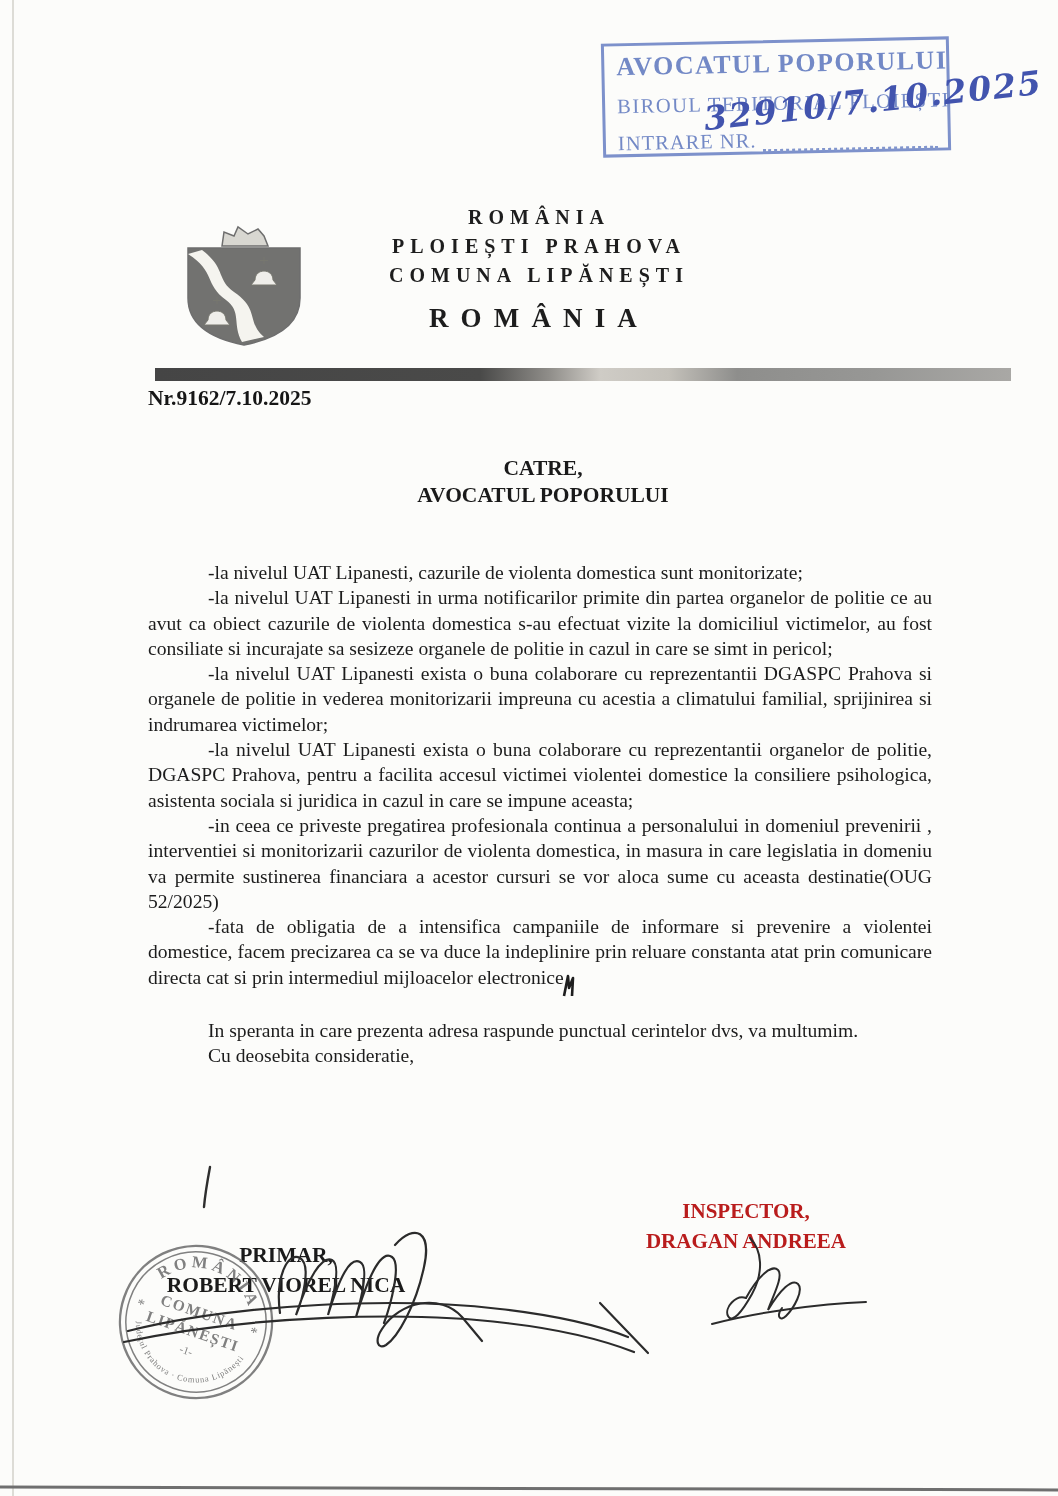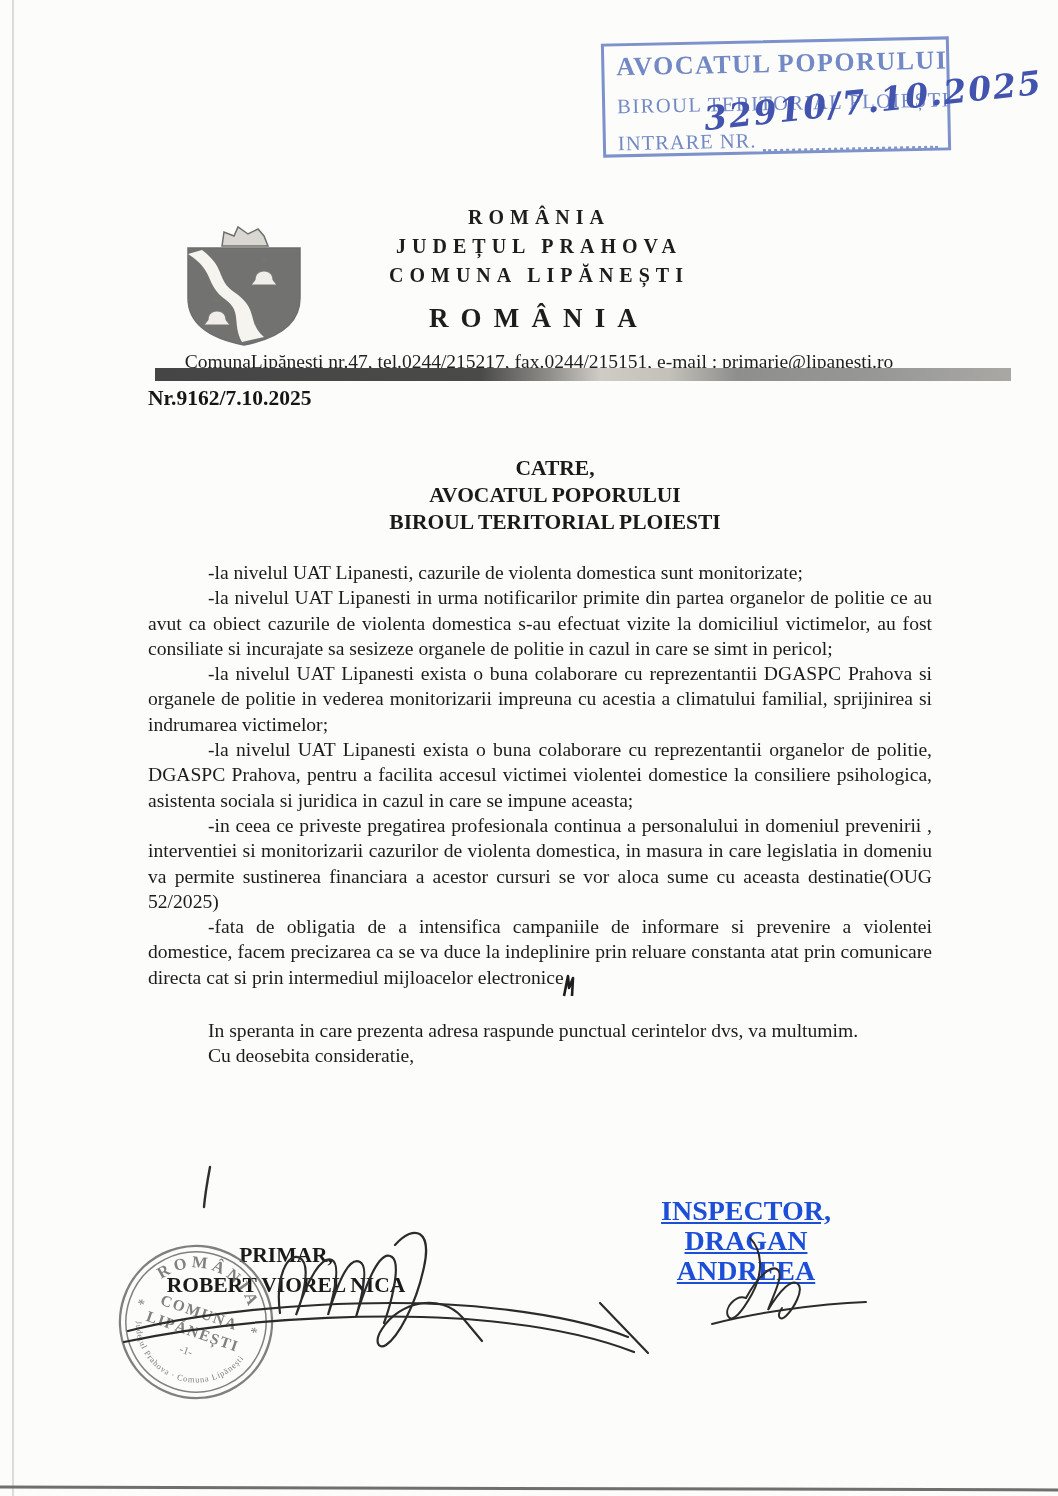--- a/index.html
+++ b/index.html
@@ -48,34 +48,34 @@
   .divider{
     position:absolute;left:155px;top:368px;width:856px;height:13px;
     background:linear-gradient(to right,
       #454545 0%, #4a4a49 38%, #8f8d89 46%,
       #cfccc6 52%, #c4c1ba 60%, #8e8e8c 68%,
       #979795 84%, #a9a8a5 100%);
   }
   .ref-number{position:absolute;left:148px;top:386px;font-size:21.5px;font-weight:bold;color:#161616;}
 
   
-  .recipient{position:absolute;left:164px;top:455px;width:782px;text-align:center;
+  .recipient{position:absolute;left:152px;top:455px;width:782px;text-align:center;
     font-size:21.5px;font-weight:bold;line-height:27px;color:#1a1a1a;}
 
   
   .body-text{position:absolute;left:148px;top:560px;width:784px;
     font-size:19.6px;line-height:25.3px;text-align:justify;color:#1c1c1c;}
   .body-text p{margin:0;text-indent:60px;}
   .closing-thanks{margin-top:28px !important;}
 
   
   .sig-left{position:absolute;left:148px;top:1196px;width:276px;text-align:center;
     font-size:21.5px;font-weight:bold;line-height:30px;color:#1a1a1a;margin-top:44px;}
   .sig-right{position:absolute;left:618px;top:1196px;width:256px;text-align:center;
-    font-size:28px;font-weight:bold;line-height:30px;color:#1d4ed8;text-decoration:underline;}
+    font-size:21px;font-weight:bold;line-height:30px;color:#b91c1c;}
 
   .stamp-sig-svg{position:absolute;left:100px;top:1145px;}
   .inspector-sig-svg{position:absolute;left:688px;top:1232px;}
   .ink-mark-svg{position:absolute;left:556px;top:972px;}
 </style>
 </head>
 <body>
 
 <div class="page">
 
@@ -101,34 +101,32 @@
     <g fill="#efeeea" stroke="#77776f" stroke-width="1">
       <path d="M 88 40 l 0 -7 m -4 3.5 l 8 0" fill="none"></path>
       <path d="M 79 56 C 79 44 97 44 97 56 L 101 61 L 75 61 Z"></path>
       <path d="M 41 80 l 0 -7 m -4 3.5 l 8 0" fill="none"></path>
       <path d="M 32 96 C 32 84 50 84 50 96 L 54 101 L 28 101 Z"></path>
     </g>
   </svg>
 
   <div class="letterhead">
     <div class="lh-country">ROMÂNIA</div>
-    <div class="lh-county">JUDEȚUL PRAHOVA</div>
+    <div class="lh-county">PLOIEȘTI PRAHOVA</div>
     <div class="lh-commune">COMUNA LIPĂNEȘTI</div>
     <div class="lh-institution">ROMÂNIA</div>
-    <div class="lh-contact">ComunaLipănești nr.47, tel.0244/215217, fax.0244/215151, e-mail : primarie@lipanesti.ro</div>
   </div>
 
   <div class="divider"></div>
 
   <div class="ref-number">Nr.9162/7.10.2025</div>
 
   <div class="recipient">
     <div>CATRE,</div>
     <div>AVOCATUL POPORULUI</div>
-    <div>BIROUL TERITORIAL PLOIESTI</div>
   </div>
 
   <div class="body-text">
     <p>-la nivelul UAT Lipanesti, cazurile de violenta domestica sunt monitorizate;</p>
     <p>-la nivelul UAT Lipanesti in urma notificarilor primite din partea organelor de politie ce au avut ca obiect cazurile de violenta domestica s-au efectuat vizite la domiciliul victimelor, au fost consiliate si incurajate sa sesizeze organele de politie in cazul in care se simt in pericol;</p>
     <p>-la nivelul UAT Lipanesti exista o buna colaborare cu reprezentantii DGASPC Prahova si organele de politie in vederea monitorizarii impreuna cu acestia a climatului familial, sprijinirea si indrumarea victimelor;</p>
     <p>-la nivelul UAT Lipanesti exista o buna colaborare cu reprezentantii organelor de politie, DGASPC Prahova, pentru a facilita accesul victimei violentei domestice la consiliere psihologica, asistenta sociala si juridica in cazul in care se impune aceasta;</p>
     <p>-in ceea ce priveste pregatirea profesionala continua a personalului in domeniul prevenirii , interventiei si monitorizarii cazurilor de violenta domestica, in masura in care legislatia in domeniu va permite sustinerea financiara a acestor cursuri se vor aloca sume cu aceasta destinatie(OUG 52/2025)</p>
     <p>-fata de obligatia de a intensifica campaniile de informare si prevenire a violentei domestice, facem precizarea ca se va duce la indeplinire prin reluare constanta atat prin comunicare directa cat si prin intermediul mijloacelor electronice</p>
     <p class="closing-thanks">In speranta in care prezenta adresa raspunde punctual cerintelor dvs, va multumim.</p>

